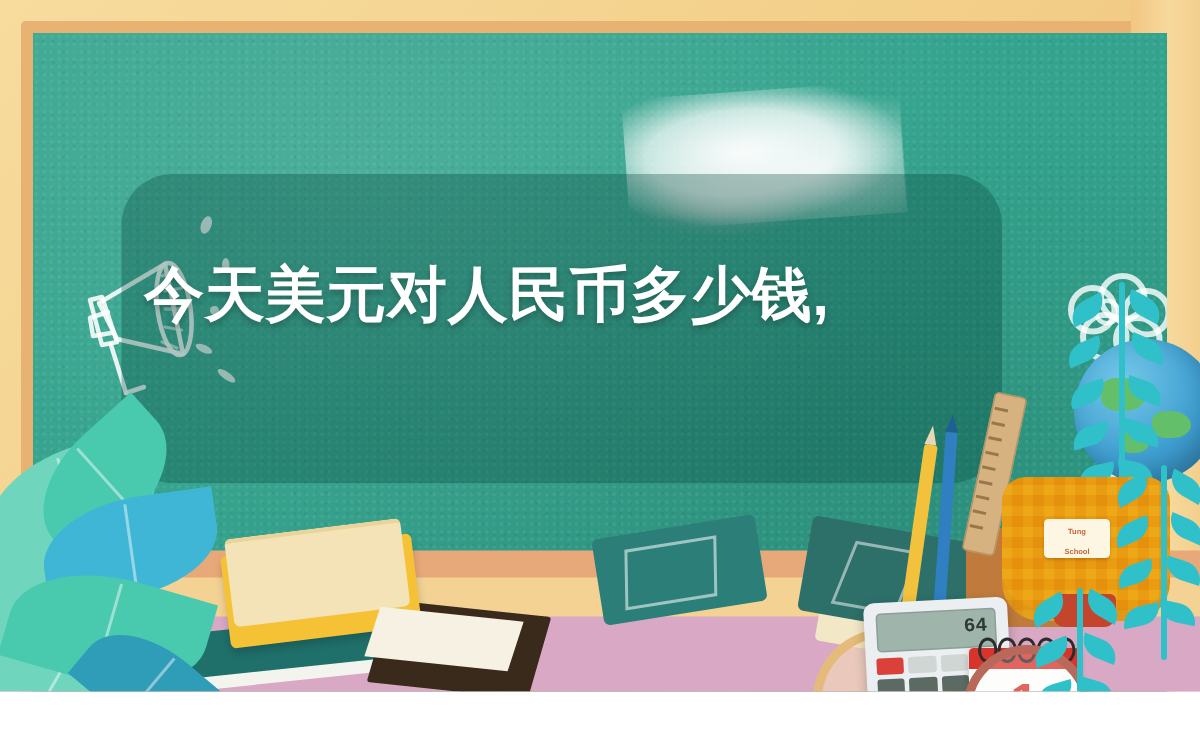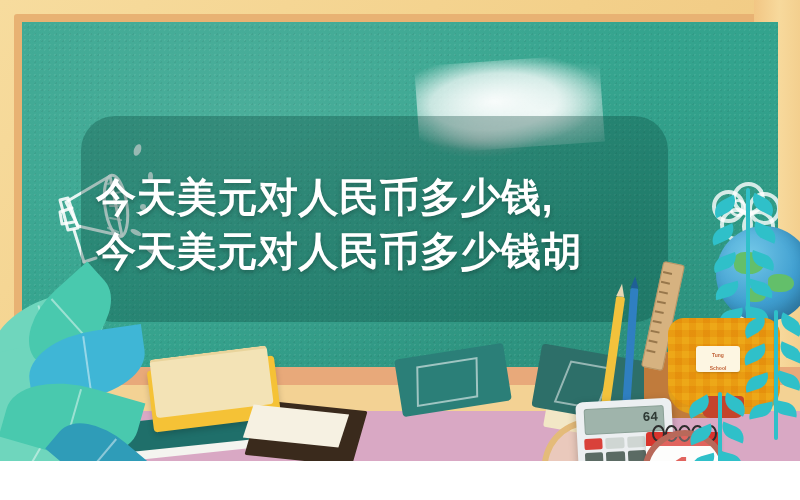--- a/index.html
+++ b/index.html
@@ -363,21 +363,20 @@
     </div>
 
     <div class="spark" style="left:70px;top:372px;width:16px;height:4px;transform:rotate(-40deg);opacity:.65;"></div>
 
   </div>
 
   <div class="title-panel"></div>
 
   <div class="headline">
     <span class="ln">今天美元对人民币多少钱,</span>
-    <span class="ln">今天美元对人民币多少钱胡</span>
   </div>
 
   <div class="leaf" style="left:-12px;top:300px;width:120px;height:72px;transform:rotate(-18deg);z-index:14;">
     <div class="leaf-blade"></div>
       <div class="vein"></div>
   </div>
   <div class="leaf" style="left:18px;top:288px;width:104px;height:64px;transform:rotate(-42deg);z-index:15;">
     <div class="leaf-blade mid"></div>
       <div class="vein"></div>
   </div>

